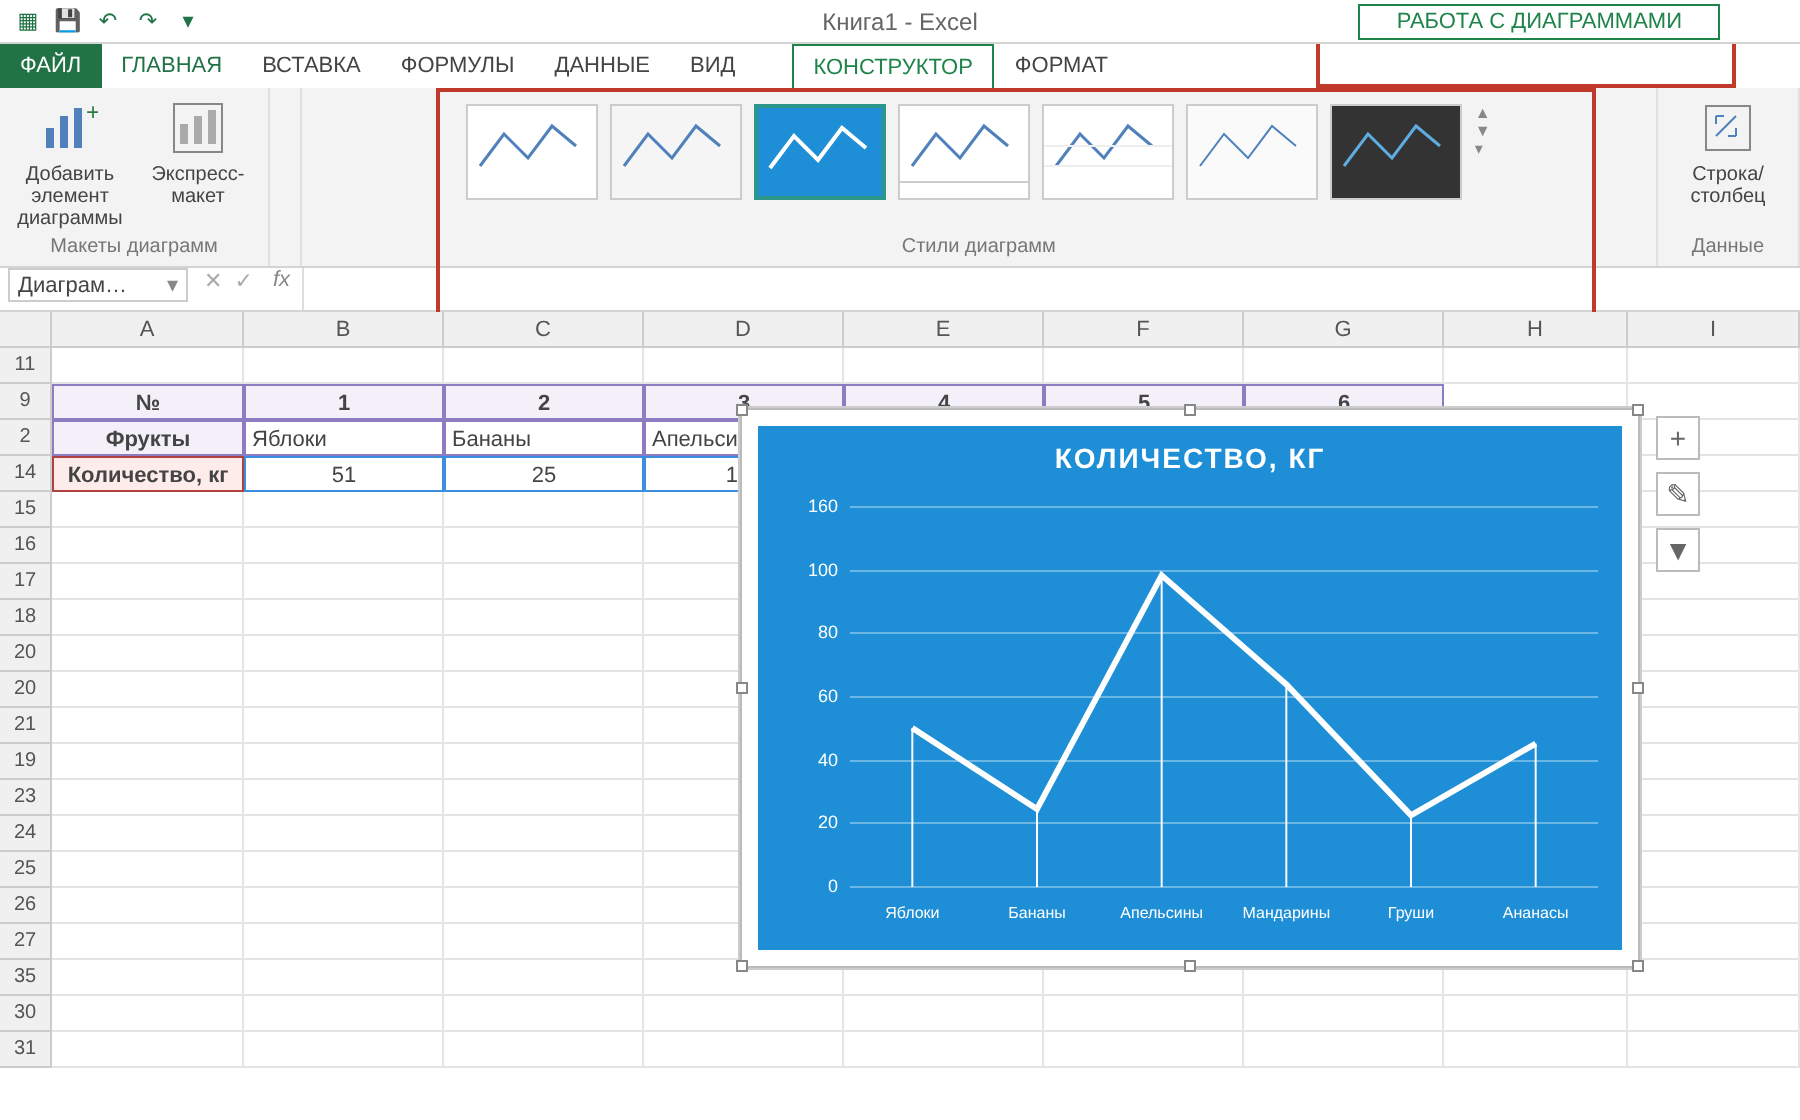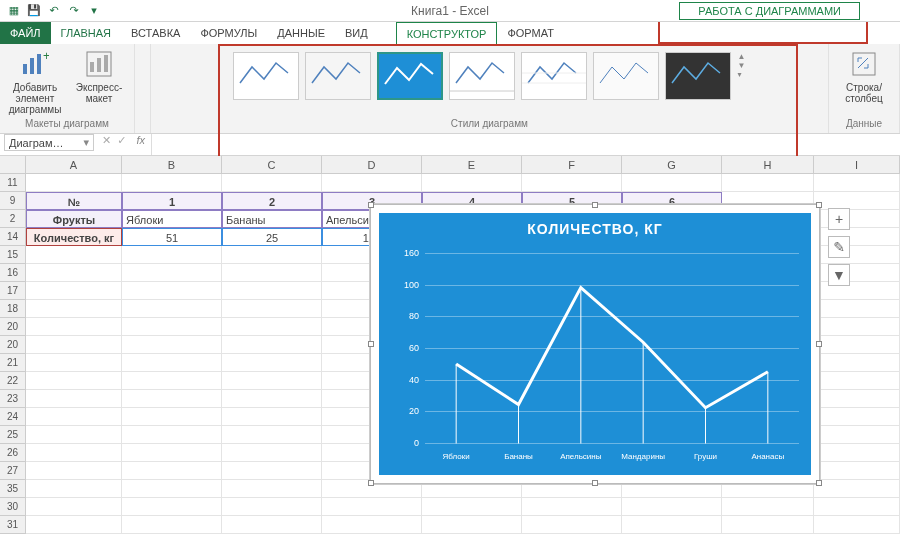--- a/index.html
+++ b/index.html
@@ -357,21 +357,21 @@
         <div class="cell" style="width:100px"></div>
         <div class="cell" style="width:100px"></div>
         <div class="cell" style="width:100px"></div>
         <div class="cell" style="width:100px"></div>
         <div class="cell" style="width:100px"></div>
         <div class="cell" style="width:100px"></div>
         <div class="cell" style="width:92px"></div>
         <div class="cell" style="width:86px"></div>
       </div>
       <div class="row ">
-        <div class="rh">22</div>
+        <div class="rh">19</div>
         <div class="cell" style="width:96px"></div>
         <div class="cell" style="width:100px"></div>
         <div class="cell" style="width:100px"></div>
         <div class="cell" style="width:100px"></div>
         <div class="cell" style="width:100px"></div>
         <div class="cell" style="width:100px"></div>
         <div class="cell" style="width:100px"></div>
         <div class="cell" style="width:92px"></div>
         <div class="cell" style="width:86px"></div>
       </div>

